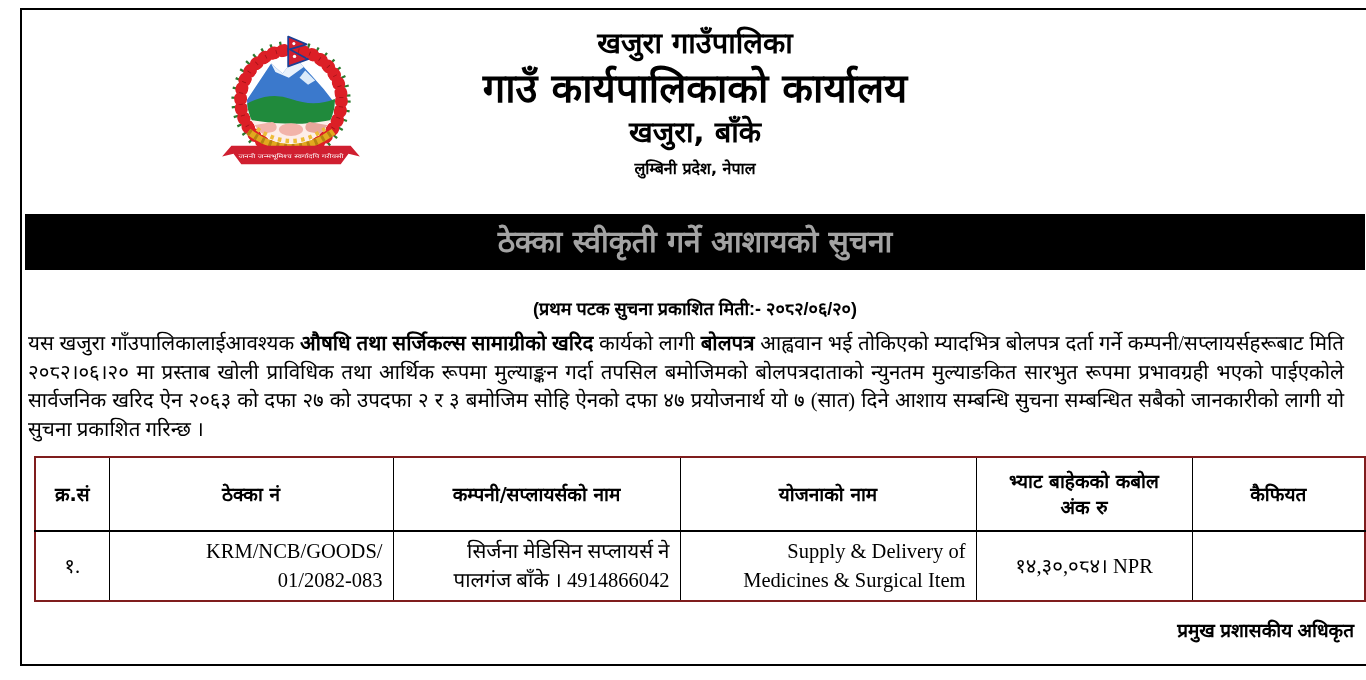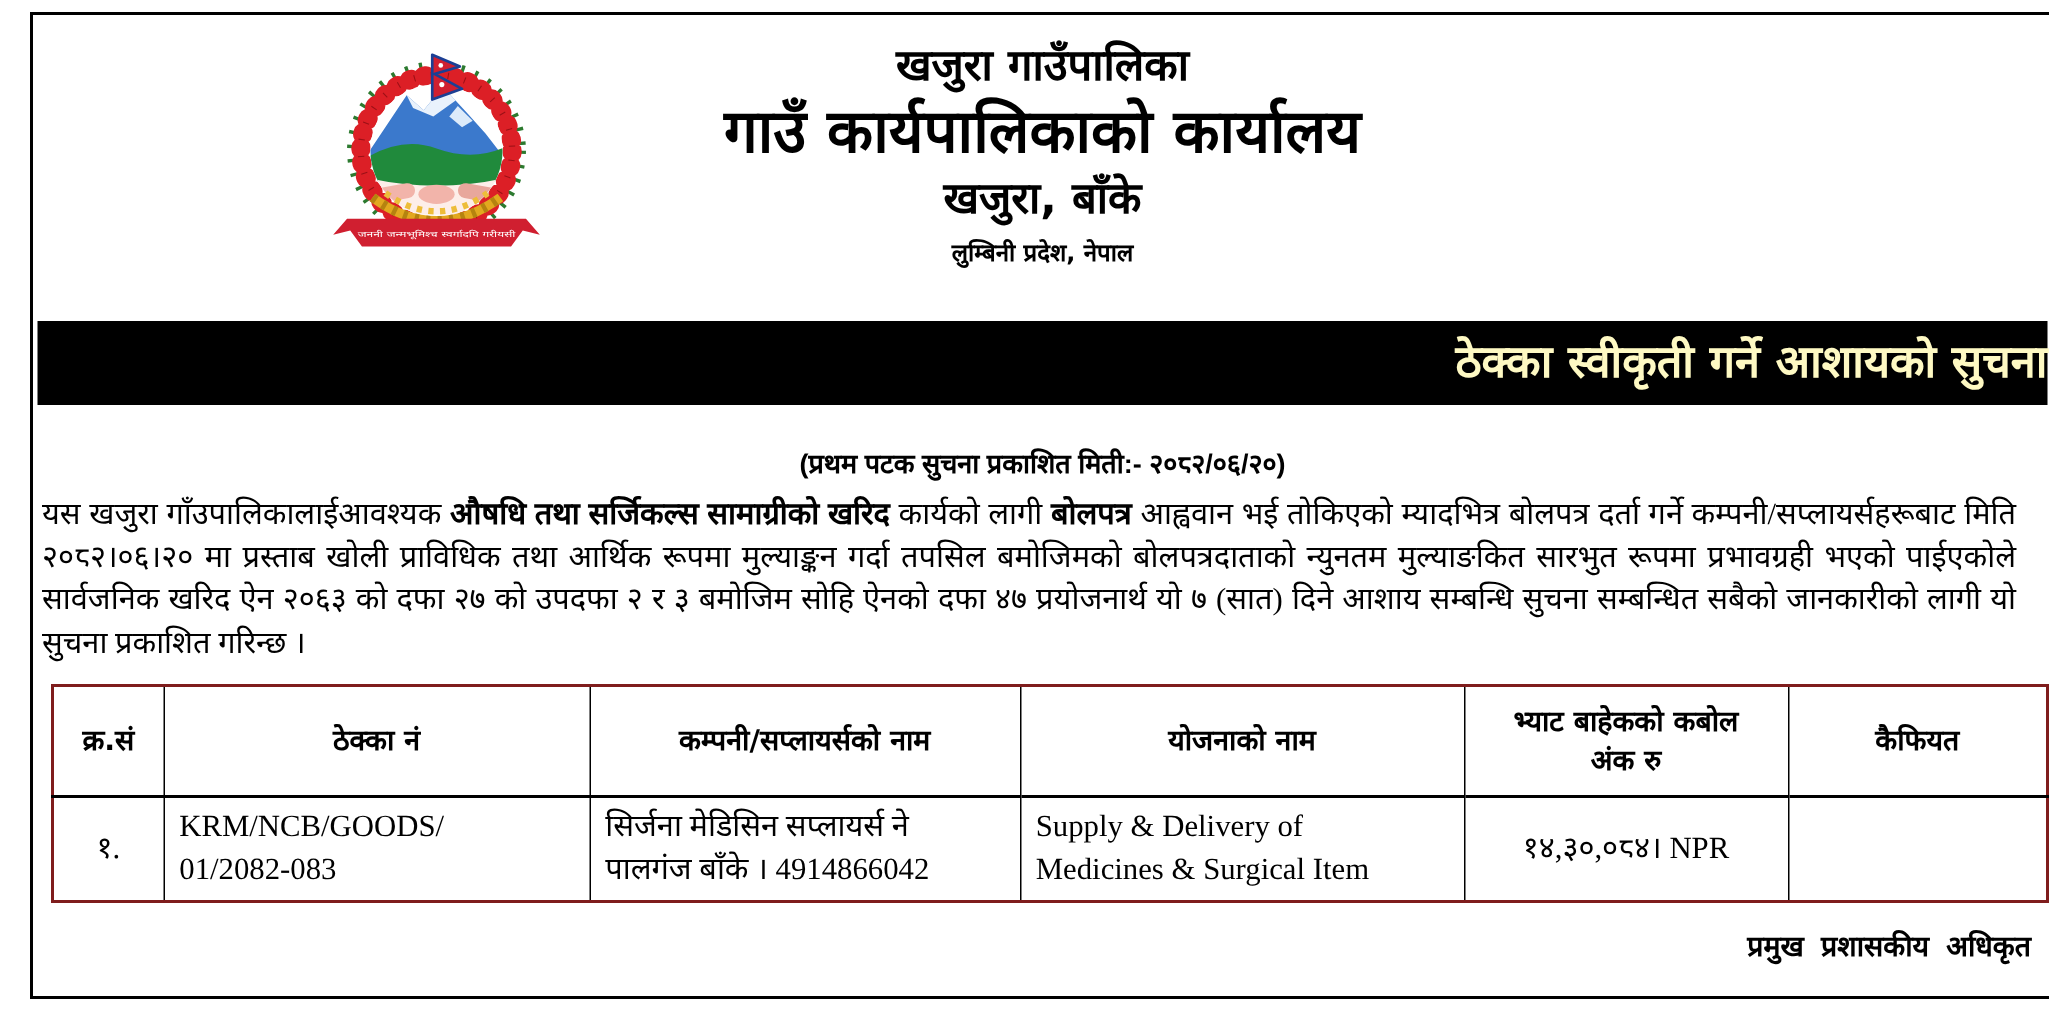--- a/index.html
+++ b/index.html
@@ -15,21 +15,21 @@
   .header { position:relative; height:202px; }
   .emblem { position:absolute; left:198px; top:18px; width:142px; height:142px; }
   .org-titles { text-align:center; padding-top:16px; font-family:"DejaVu Sans", sans-serif; font-weight:700; }
   .org-municipality { font-size:29px; line-height:34px; }
   .org-office       { font-size:40px; line-height:48px; margin-top:4px; }
   .org-address      { font-size:29px; line-height:32px; margin-top:4px; }
   .org-province     { font-size:16px; line-height:30px; margin-top:6px; }
 
   
   .banner {
-    margin:2px 3px 0 3px; background:#000; color:#fef9c3; text-align:right;
+    margin:2px 3px 0 3px; background:#000; color:#a3a3a3; text-align:center;
     font-family:"DejaVu Sans", sans-serif; font-weight:700;
     font-size:30px; line-height:56px; height:56px;
   }
 
   .pub-date {
     text-align:center; margin-top:26px;
     font-family:Liberation Sans, sans-serif; font-weight:700; font-size:18px;
   }
 
   .notice-body {
@@ -46,25 +46,25 @@
   table.tender th, table.tender td {
     border:1px solid #000; vertical-align:middle; white-space:pre-line;
   }
   table.tender th {
     font-family:"DejaVu Sans", sans-serif; font-weight:700;
     font-size:19px; line-height:26px; height:74px; text-align:center; padding:4px 6px;
     border-bottom:2px solid #000;
   }
   table.tender td { font-size:20.5px; line-height:29px; height:70px; padding:4px 10px; }
   td.c-center { text-align:center; }
-  td.c-left   { text-align:left; }
+  td.c-left   { text-align:right; }
 
   .signatory {
     text-align:right; margin:15px 14px 0 0;
-    font-family:Liberation Mono, monospace; font-weight:700; font-size:19px;
+    font-family:Liberation Sans, sans-serif; font-weight:700; font-size:19px;
   }
 </style>
 </head>
 <body>
 
 <div class="frame">
 
   <div class="header">
 
     <svg class="emblem" viewBox="0 0 200 200" aria-hidden="true">

